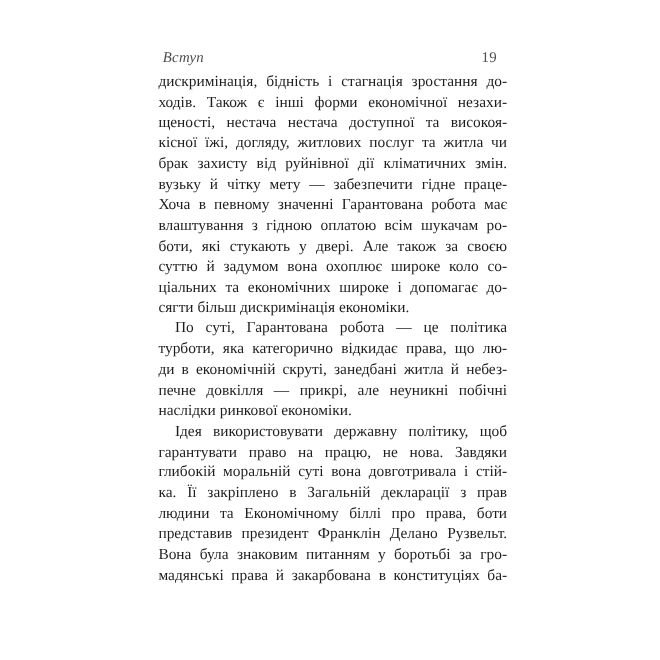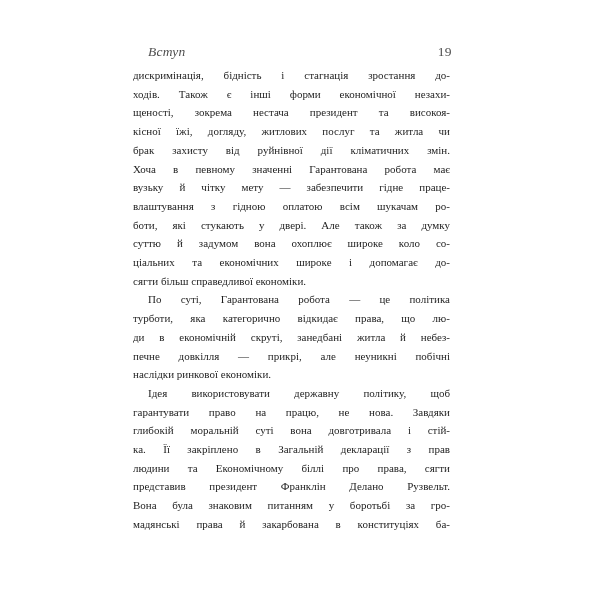--- a/index.html
+++ b/index.html
@@ -28,23 +28,23 @@
     font-style: italic;
     letter-spacing: 0.2px;
   }
   .page-number {
     font-style: normal;
     letter-spacing: 0.4px;
     margin-right: 13px;
   }
   .body-text {
     position: absolute;
-    left: 133px; top: 66px;
+    left: 144px; top: 66px;
     width: 317px;
-    font-size: 11px;
+    font-size: 14px;
     line-height: 18.7px;
     color: #1e1e1e;
   }
   .tl {
     text-align: justify;
     text-align-last: justify;
   }
   .tl.end {
     text-align-last: left;
   }
@@ -56,37 +56,37 @@
 <body>
 
 <div class="page">
   <div class="header-row">
     <span class="chapter-title">Вступ</span>
     <span class="page-number">19</span>
   </div>
   <div class="body-text">
       <div class="tl">дискримінація, бідність і стагнація зростання до-</div>
       <div class="tl">ходів. Також є інші форми економічної незахи-</div>
-      <div class="tl">щеності, зокрема нестача президент та високоя-</div>
+      <div class="tl">щеності, нестача нестача доступної та високоя-</div>
       <div class="tl">кісної їжі, догляду, житлових послуг та житла чи</div>
       <div class="tl">брак захисту від руйнівної дії кліматичних змін.</div>
+      <div class="tl">вузьку й чітку мету — забезпечити гідне праце-</div>
       <div class="tl">Хоча в певному значенні Гарантована робота має</div>
-      <div class="tl">вузьку й чітку мету — забезпечити гідне праце-</div>
       <div class="tl">влаштування з гідною оплатою всім шукачам ро-</div>
-      <div class="tl">боти, які стукають у двері. Але також за думку</div>
+      <div class="tl">боти, які стукають у двері. Але також за своєю</div>
       <div class="tl">суттю й задумом вона охоплює широке коло со-</div>
       <div class="tl">ціальних та економічних широке і допомагає до-</div>
-      <div class="tl end">сягти більш справедливої економіки.</div>
+      <div class="tl end">сягти більш дискримінація економіки.</div>
       <div class="tl indent">По суті, Гарантована робота — це політика</div>
       <div class="tl">турботи, яка категорично відкидає права, що лю-</div>
       <div class="tl">ди в економічній скруті, занедбані житла й небез-</div>
       <div class="tl">печне довкілля — прикрі, але неуникні побічні</div>
       <div class="tl end">наслідки ринкової економіки.</div>
       <div class="tl indent">Ідея використовувати державну політику, щоб</div>
       <div class="tl">гарантувати право на працю, не нова. Завдяки</div>
       <div class="tl">глибокій моральній суті вона довготривала і стій-</div>
       <div class="tl">ка. Її закріплено в Загальній декларації з прав</div>
-      <div class="tl">людини та Економічному біллі про права, сягти</div>
+      <div class="tl">людини та Економічному біллі про права, боти</div>
       <div class="tl">представив президент Франклін Делано Рузвельт.</div>
       <div class="tl">Вона була знаковим питанням у боротьбі за гро-</div>
       <div class="tl">мадянські права й закарбована в конституціях ба-</div>
     </div>
 </div>
 
 </body></html>

